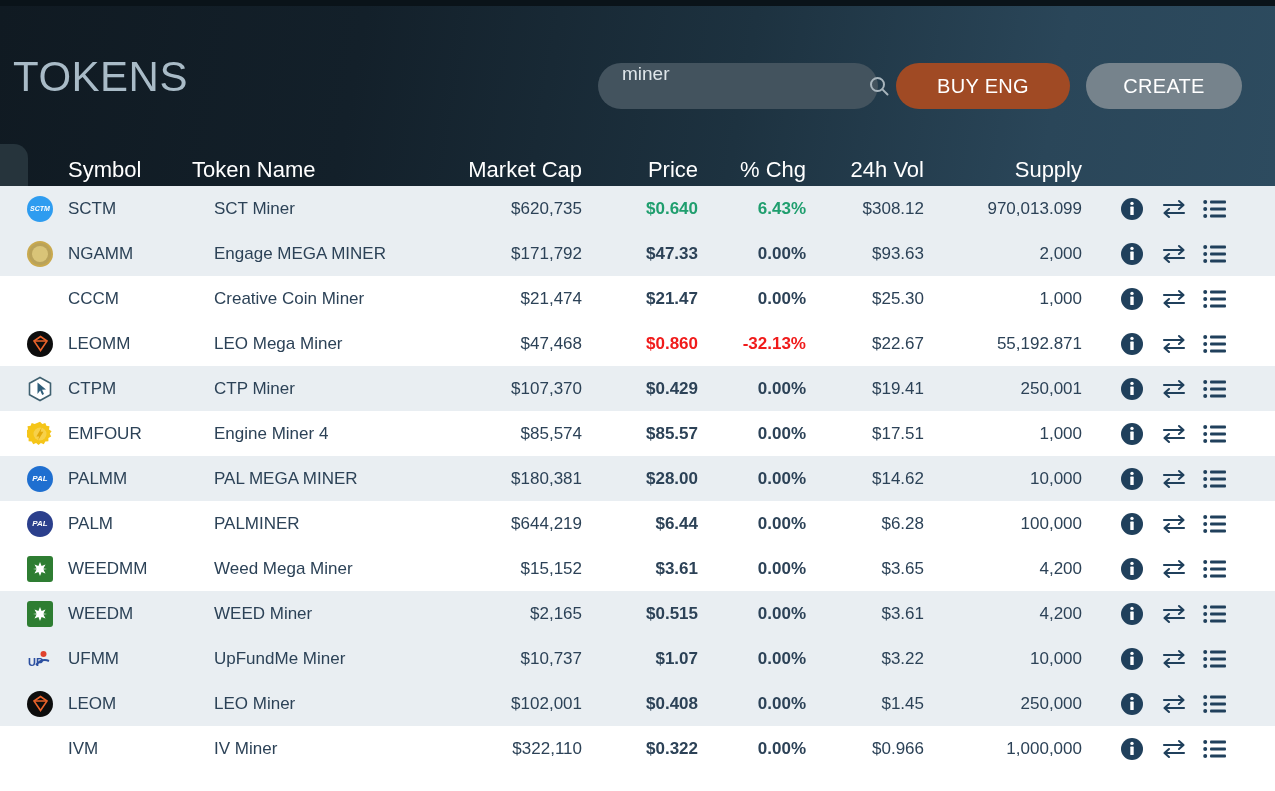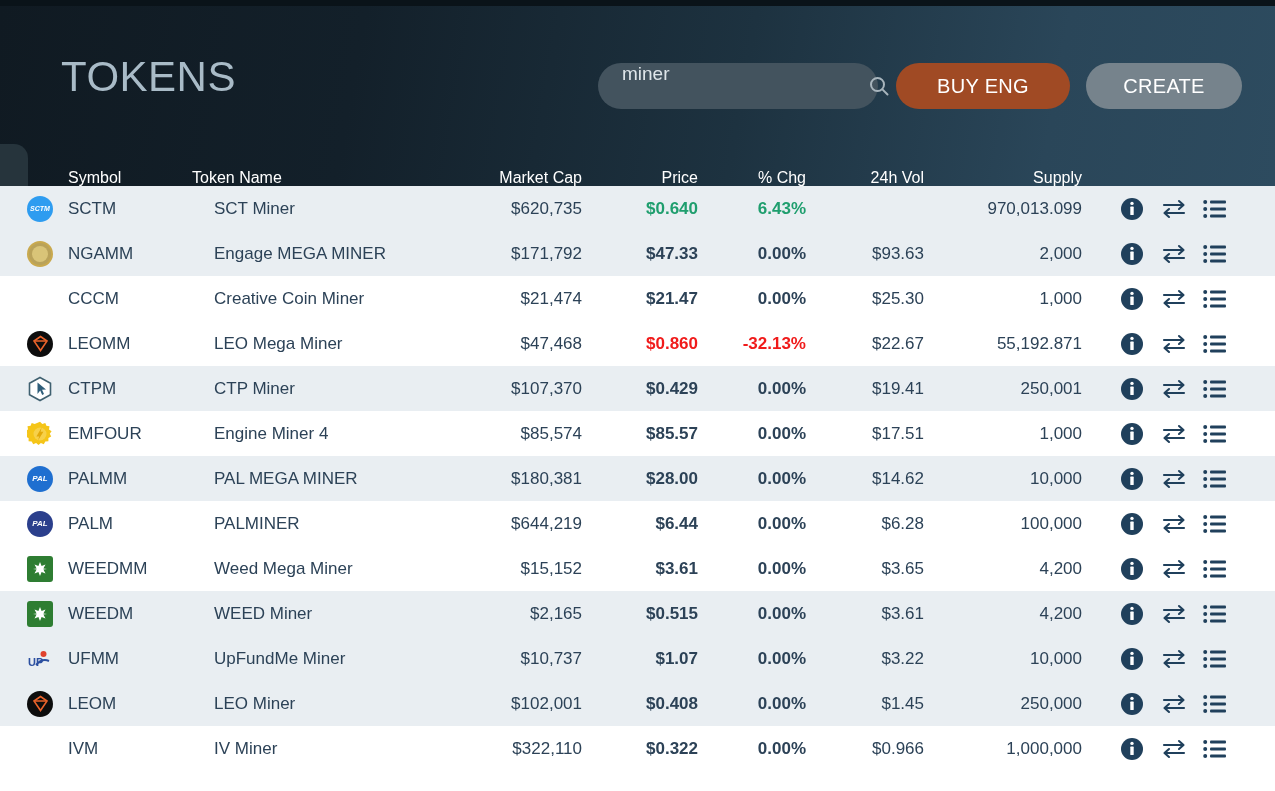--- a/index.html
+++ b/index.html
@@ -24,21 +24,20 @@
   }
   .hdr-tab {
     position: absolute; left: -34px; bottom: 0; width: 62px; height: 42px;
     background: #26343c; border-radius: 0 14px 0 0;
   }
   .brand {
     position: absolute; left: 13px; top: 50px;
     font-size: 42px; font-weight: 400; letter-spacing: 0.5px;
     color: #a9bbc7;
     line-height: 1;
-    margin-left: 48px;
   }
 
   .search-box {
     position: absolute; left: 598px; top: 57px;
     width: 280px; height: 46px;
     background: #43535e; border-radius: 23px;
     display: flex; align-items: flex-start;
   }
   .search-input-txt {
     flex: 1; padding-left: 24px;
@@ -58,22 +57,22 @@
     display: flex; align-items: center; justify-content: center;
     font-family: "Liberation Sans", sans-serif;
     font-size: 20px; color: #ffffff; letter-spacing: 0.3px;
     cursor: pointer;
   }
   .btn-buy { left: 896px; width: 174px; background: #a04a24; }
   .btn-create { left: 1086px; width: 156px; background: #76838c; }
 
   
   .colhdr {
-    position: absolute; left: 0; top: 152px; width: 1025px; height: 46px;
-    color: #ffffff; font-size: 16px;
+    position: absolute; left: 0; top: 140px; width: 1025px; height: 46px;
+    color: #ffffff; font-size: 22px;
   }
   .colhdr .ch { position: absolute; top: 11px; white-space: nowrap; }
 
   
   .table { position: absolute; top: 186px; left: 0; width: 1275px; height: 605px; background: #ffffff; }
   .row {
     position: relative; height: 45px; width: 1275px;
     font-size: 17px; color: #2c4257;
   }
   .row.shaded { background: #e9eef2; }
@@ -145,20 +144,21 @@
         <div class="c-icon">
           <span class="tok" style="background:#2e9cf0">
             <span style="font-size:7px;">SCTM</span>
           </span>
         </div>
         <div class="c-sym">SCTM</div>
         <div class="c-name">SCT Miner</div>
         <div class="c-mcap">$620,735</div>
         <div class="c-price pos">$0.640</div>
         <div class="c-chg pos">6.43%</div>
+        <div class="c-vol">$308.12</div>
         <div class="c-sup">970,013.099</div>
         <div class="c-act">
           <span class="act-i">
             <svg width="24" height="24" viewBox="0 0 24 24">
               <circle cx="12" cy="12" r="11" fill="#20405c"></circle>
               <circle cx="12" cy="6.4" r="1.7" fill="#fff"></circle>
               <rect x="10.3" y="9.6" width="3.4" height="8.4" rx="0.6" fill="#fff"></rect>
             </svg>
           </span>
           <span class="act-i">

